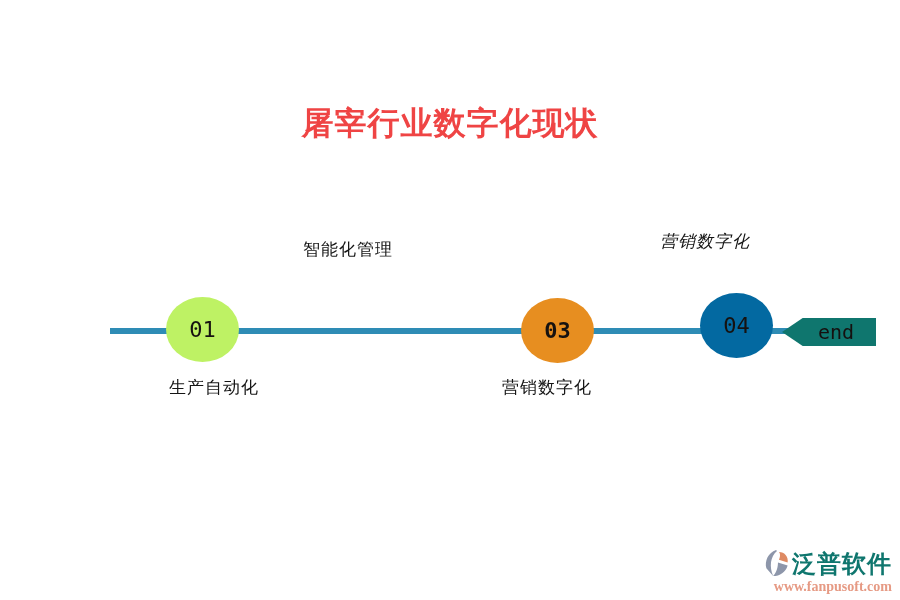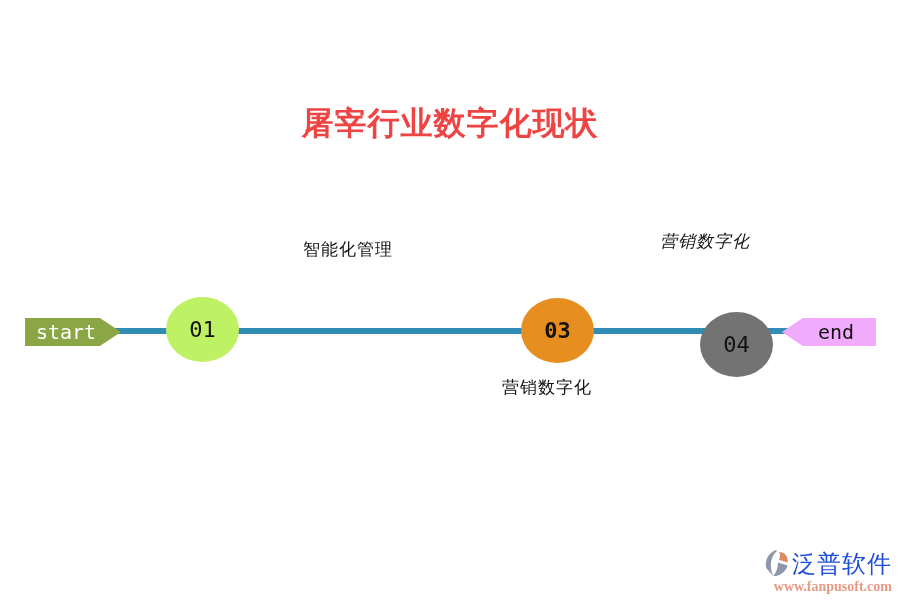--- a/index.html
+++ b/index.html
@@ -92,22 +92,22 @@
     z-index: 4;
   }
   .watermark-top {
     display: flex;
     align-items: center;
     justify-content: flex-end;
     gap: 2px;
   }
   .watermark-brand {
     font-size: 24px;
-    font-weight: normal;
-    color: #1d4ed8;
+    font-weight: bold;
+    color: #0f766e;
     letter-spacing: 1px;
     line-height: 26px;
   }
   .watermark-url {
     font-family: "Liberation Serif", serif;
     font-weight: bold;
     font-size: 14px;
     color: #e69a84;
     margin-top: 1px;
   }
@@ -119,27 +119,27 @@
 </style>
 </head>
 <body>
 
 <div class="canvas">
 
   <div class="title">屠宰行业数字化现状</div>
 
   <div class="timeline-line" style="background-color: rgb(46, 140, 181);"></div>
 
-  <div class="tag tag-start" style="background-color: rgb(139, 166, 68);">start</div>
-  <div class="tag tag-end" style="background-color: #f0abfc;">end</div>
+  <div class="tag tag-end" style="background-color: #0f766e;">end</div>
 
   <div class="step-circle" style="left: 166px; top: 297px; background-color: #bef264;">01</div>
   <div class="step-circle" style="left: 521px; top: 298px; background-color: rgb(231, 142, 32); font-weight: bold;">03</div>
-  <div class="step-circle" style="left: 700px; top: 312px; background-color: #737373;">04</div>
+  <div class="step-circle" style="left: 700px; top: 293px; background-color: #0369a1;">04</div>
 
+  <div class="step-label" style="left:214px; top:376px;">生产自动化</div>
   <div class="step-label" style="left:348px; top:238px;">智能化管理</div>
   <div class="step-label" style="left:547px; top:376px;">营销数字化</div>
   <div class="step-label" style="left:705px; top:230px;font-style:italic;">营销数字化</div>
 
   <div class="watermark">
     <div class="watermark-top">
       <svg class="logo-icon" viewBox="0 0 26 30">
         <path d="M12 1 C4 4 0 12 2 20 L9 28 C5 18 6 8 13 2 Z" fill="#8d96aa"></path>
         <path d="M15 3 C21 3 25 8 24 14 L15 11 C17 7 16 4 15 3 Z" fill="#de8a63"></path>
         <path d="M14 14 L24 17 C22 24 16 28 9 28 C13 24 14 18 14 14 Z" fill="#8d96aa"></path>

